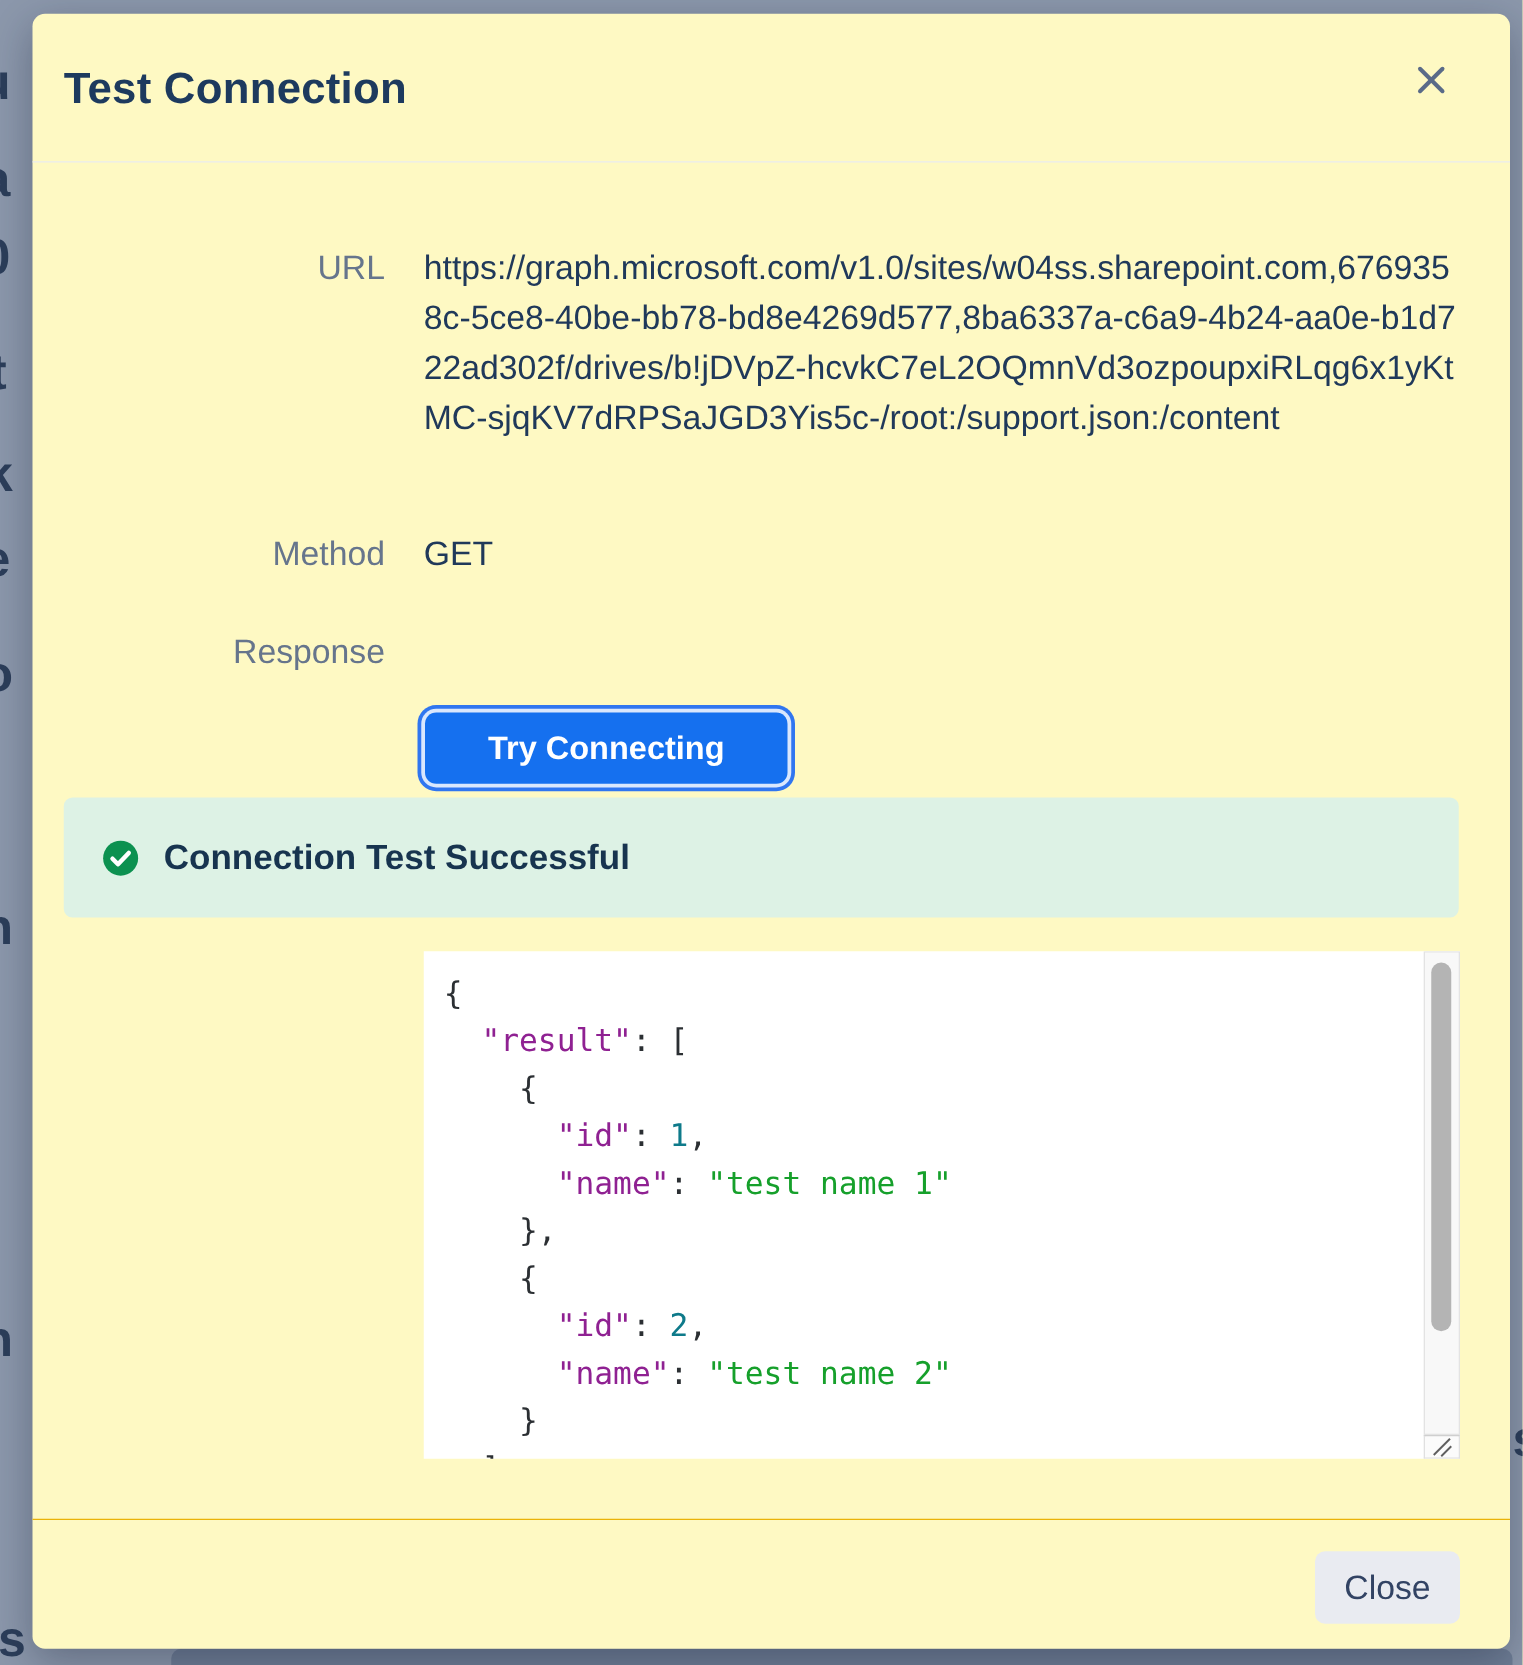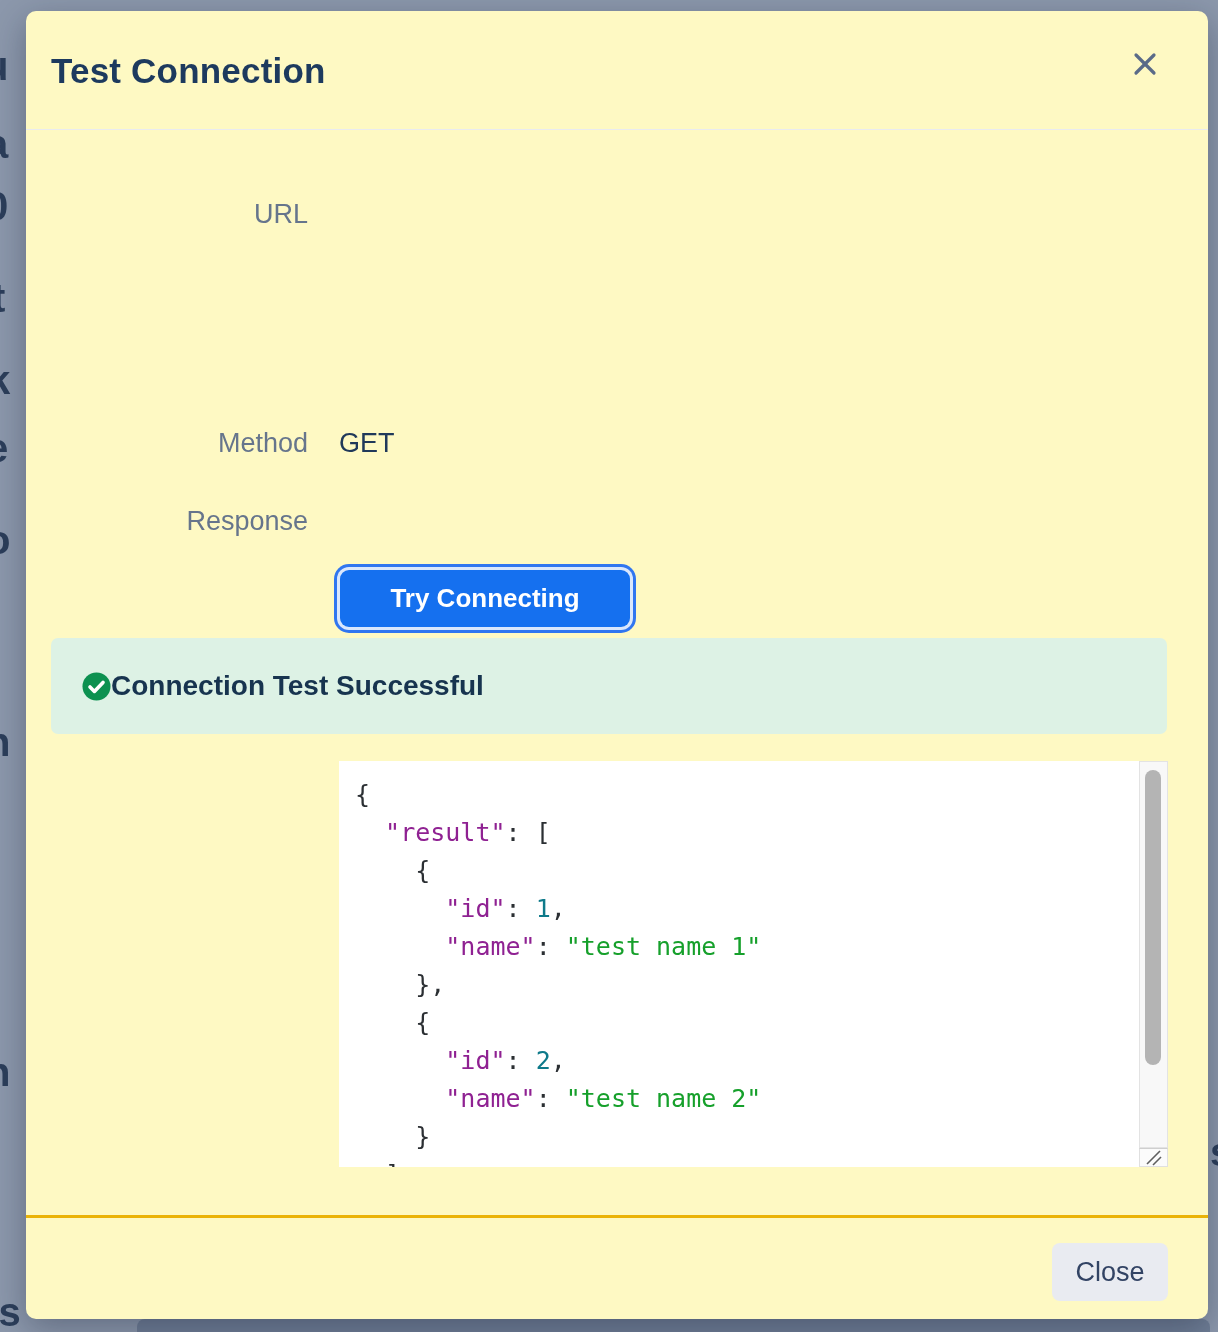--- a/index.html
+++ b/index.html
@@ -69,20 +69,21 @@
     font-size:26px; font-weight:700; cursor:pointer;
     box-shadow:0 0 0 3px #d9e7fd, 0 0 0 6px #3076f0;
   }
 
   .banner {
     position:absolute; left:25px; top:627px; width:1116px; height:96px;
     background:#ddf2e5; border-radius:7px;
     display:flex; align-items:center; padding-left:31px;
   }
   .banner-text {
+    margin-left:20px;
     font-size:28px; font-weight:700; color:#17344f;
   }
 
   
   .code-box {
     position:absolute; left:313px; top:750px; width:829px; height:406px;
     background:#ffffff; overflow:hidden;
   }
   .code-content {
     position:absolute; left:0; top:15px; right:31px; padding-left:16px;
@@ -104,21 +105,21 @@
   }
   .resize-cell {
     position:absolute; right:0; top:387px; width:29px; height:19px;
     background:#fbfbfb; border:1px solid #e0e0e0; border-top:1px solid #cfcfcf;
     overflow:hidden; cursor:nwse-resize;
   }
 
   
   .modal-footer {
     position:absolute; left:0; top:1204px; width:100%; height:104px;
-    border-top:3px solid #eab308;
+    border-top:1px solid #eab308;
   }
   .close-footer-btn {
     position:absolute; right:40px; top:25px; width:116px; height:58px;
     background:#e9ebf1; border:none; border-radius:8px; cursor:pointer;
     font-family:"Liberation Sans", sans-serif;
     font-size:27px; font-weight:500; color:#324364;
   }
 </style>
 </head>
 <body>
@@ -144,20 +145,21 @@
       <span>
         <svg width="28" height="28" viewBox="0 0 28 28">
           <line x1="5" y1="5" x2="23" y2="23" stroke="#5a6b88" stroke-width="3.2" stroke-linecap="round"></line>
           <line x1="23" y1="5" x2="5" y2="23" stroke="#5a6b88" stroke-width="3.2" stroke-linecap="round"></line>
         </svg>
       </span>
     </button>
   </div>
 
   <div class="row-label lbl-url">URL</div>
+  <div class="row-value val-url">https://graph.microsoft.com/v1.0/sites/w04ss.sharepoint.com,6769358c-5ce8-40be-bb78-bd8e4269d577,8ba6337a-c6a9-4b24-aa0e-b1d722ad302f/drives/b!jDVpZ-hcvkC7eL2OQmnVd3ozpoupxiRLqg6x1yKtMC-sjqKV7dRPSaJGD3Yis5c-/root:/support.json:/content</div>
 
   <div class="row-label lbl-method">Method</div>
   <div class="row-value val-method">GET</div>
 
   <div class="row-label lbl-response">Response</div>
 
   <button class="try-btn">Try Connecting</button>
 
   <div class="banner">
     <span style="display:flex;">

